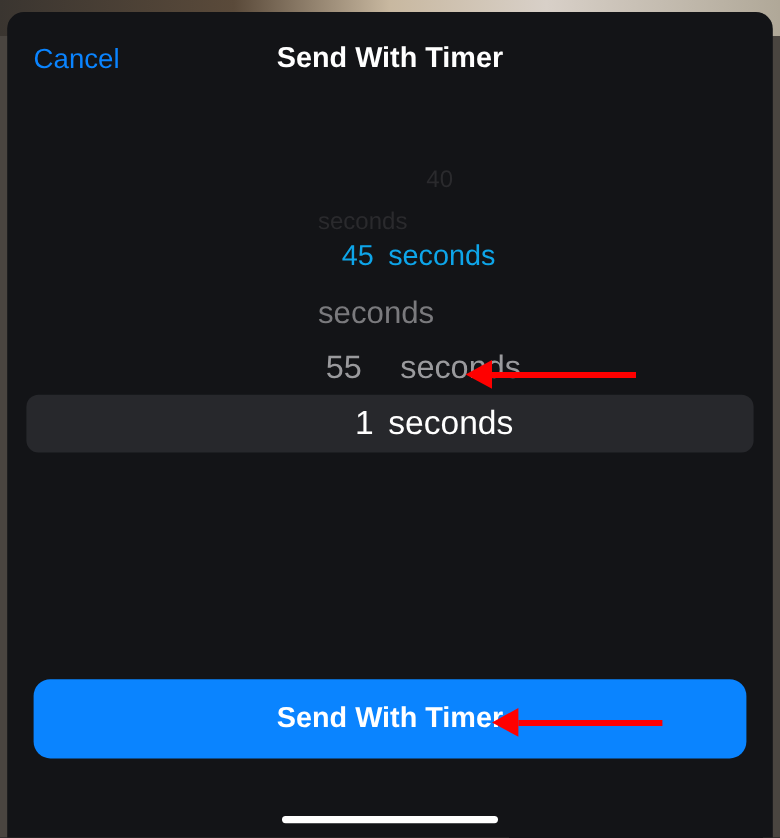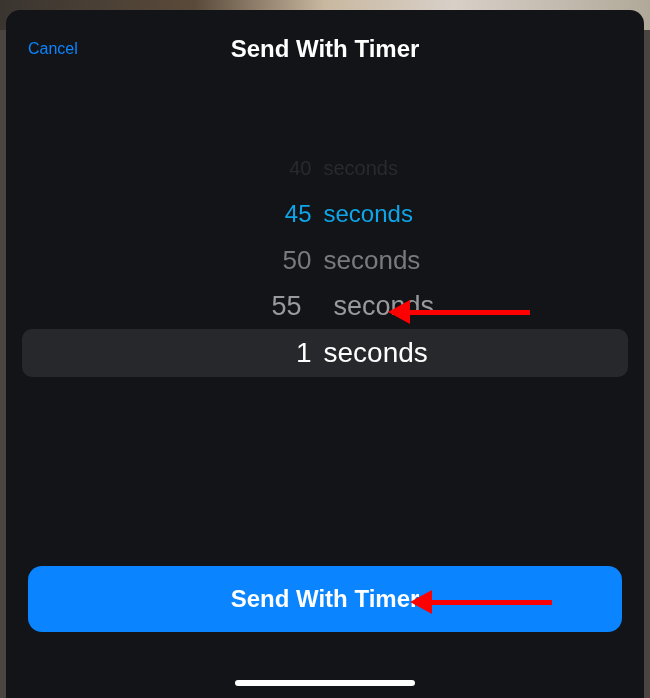--- a/index.html
+++ b/index.html
@@ -34,21 +34,21 @@
     }
     .header {
       display: flex;
       align-items: center;
       padding: 18px 22px 0 22px;
       height: 60px;
       position: relative;
     }
     .cancel-btn {
       color: #0a84ff;
-      font-size: 16px;
+      font-size: 23px;
       font-weight: 400;
       background: none;
       border: none;
       cursor: pointer;
       position: absolute;
       left: 22px;
     }
     .title {
       color: #ffffff;
       font-size: 24px;
@@ -74,20 +74,21 @@
       font-weight: 400;
     }
     .picker-row .unit {
       min-width: 120px;
       text-align: left;
       font-weight: 400;
     }
     .row-0 {
       color: #2a2a2d;
       font-size: 20px;
+      flex-direction: column;
     }
     .row-1 {
       color: #0ea5e9;
       font-size: 24px;
     }
     .row-2 {
       color: #7a7a7d;
       font-size: 26px;
     }
     .row-3 {
@@ -170,21 +171,20 @@
   <div class="picker-container">
     <div class="picker-row row-0">
       <span class="num">40</span>
       <span class="unit">seconds</span>
     </div>
     <div class="picker-row row-1">
       <span class="num">45</span>
       <span class="unit">seconds</span>
     </div>
     <div class="picker-row row-2">
-      <span class="num">50</span>
       <span class="unit">seconds</span>
     </div>
     <div class="picker-row row-3">
       <span class="num">55</span>
       <span class="unit">seconds</span>
     </div>
     <div class="picker-row row-selected">
       <span class="num">1</span>
       <span class="unit">seconds</span>
     </div>

